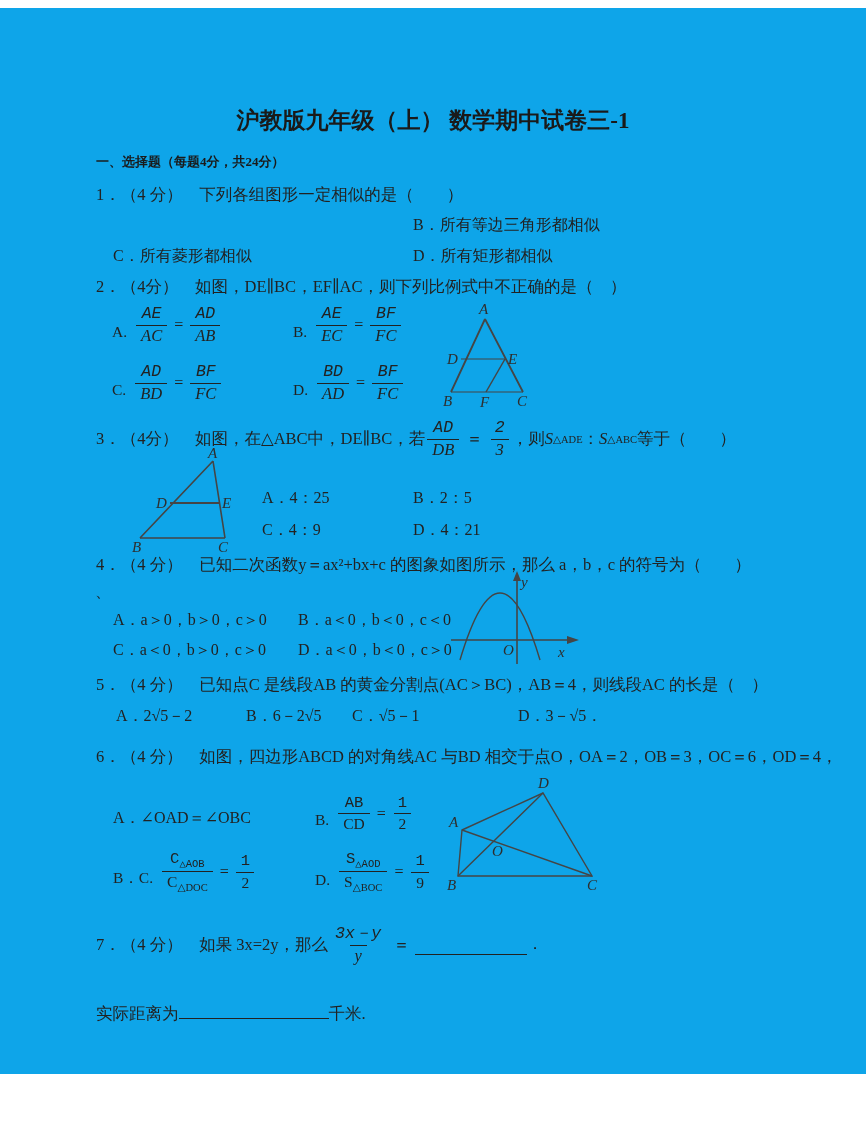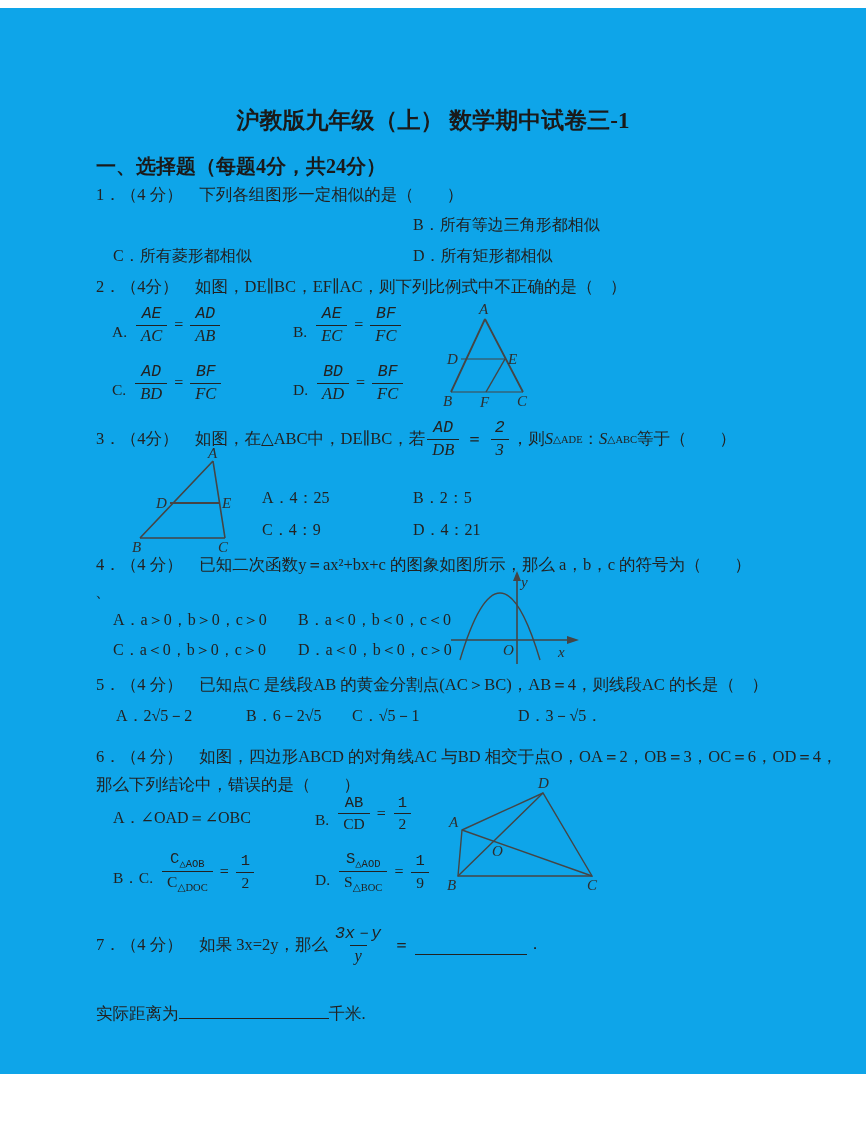--- a/index.html
+++ b/index.html
@@ -4,21 +4,21 @@
 <style>
   html,body { margin:0; padding:0; background:#fff; }
   .page {
     position:relative; width:866px; height:1066px; margin:8px auto;
     background:#0ea5e9; color:#222;
     font-family:"Liberation Serif","DejaVu Serif",serif;
     overflow:hidden;
   }
   .abs { position:absolute; white-space:nowrap; }
   .title { left:0; width:100%; text-align:center; font-weight:bold; font-size:23px; color:#1a1a1a; }
-  .sechead { font-weight:bold; font-size:20px; color:#1a1a1a; }
+  .sechead { font-weight:bold; font-size:13px; color:#1a1a1a; }
   .stem { font-size:16.5px; }
   .opt  { font-size:16px; }
   .small { font-size:15.5px; }
   .mathrow { display:flex; align-items:center; }
   .frac { display:inline-flex; flex-direction:column; align-items:center; text-align:center;
           font-style:italic; font-size:16.5px; line-height:1.25; margin:0 2px; }
   .frac .num { padding:0 5px;font-family:Liberation Mono, monospace; }
   .frac .den { border-top:1.4px solid #222; padding:0 5px; }
   .frac.up { font-style:normal; font-size:15.5px; }
   .olabel { align-self:flex-end; padding-bottom:5px; margin-right:7px; font-size:15.5px; }
@@ -161,21 +161,20 @@
     <text x="73" y="17">y</text>
   </svg>
 
   <div class="abs stem" style="left:96px;top:666px;">5．（4 分）　已知点C 是线段AB 的黄金分割点(AC＞BC)，AB＝4，则线段AC 的长是（　）</div>
   <div class="abs opt" style="left:116px;top:698px;">A．2√5－2</div>
   <div class="abs opt" style="left:246px;top:698px;">B．6－2√5</div>
   <div class="abs opt" style="left:352px;top:698px;">C．√5－1</div>
   <div class="abs opt" style="left:518px;top:698px;">D．3－√5．</div>
 
   <div class="abs stem" style="left:96px;top:738px;">6．（4 分）　如图，四边形ABCD 的对角线AC 与BD 相交于点O，OA＝2，OB＝3，OC＝6，OD＝4，</div>
-  <div class="abs stem" style="left:96px;top:766px;">那么下列结论中，错误的是（　　）</div>
 
   <div class="abs opt" style="left:113px;top:800px;">A．∠OAD＝∠OBC</div>
 
   <div class="abs mathrow" style="left:315px;top:786px;">
     <span class="olabel">B.</span>
     <span class="frac up">
         <span class="num">AB</span>
         <span class="den">CD</span>
       </span>
     <span class="eq">=</span>

